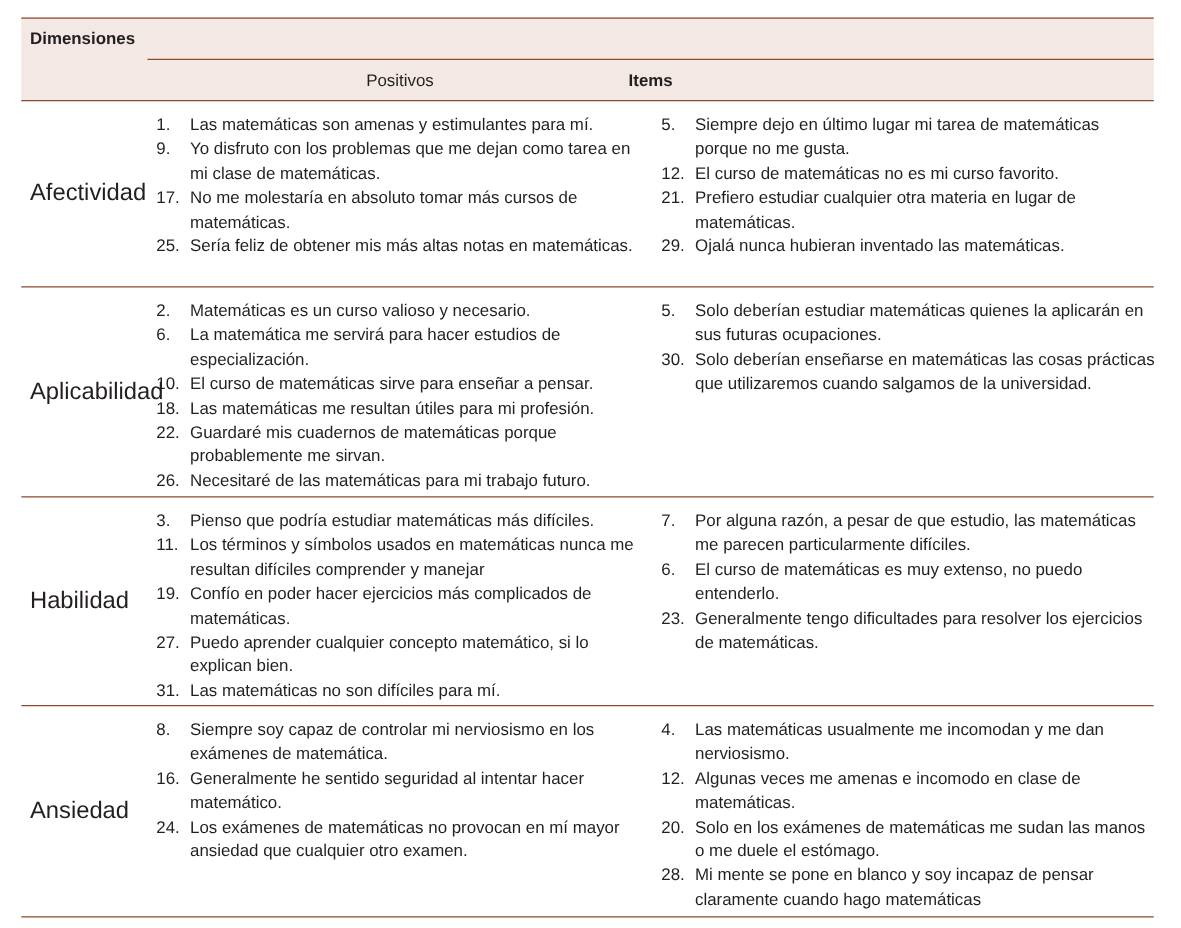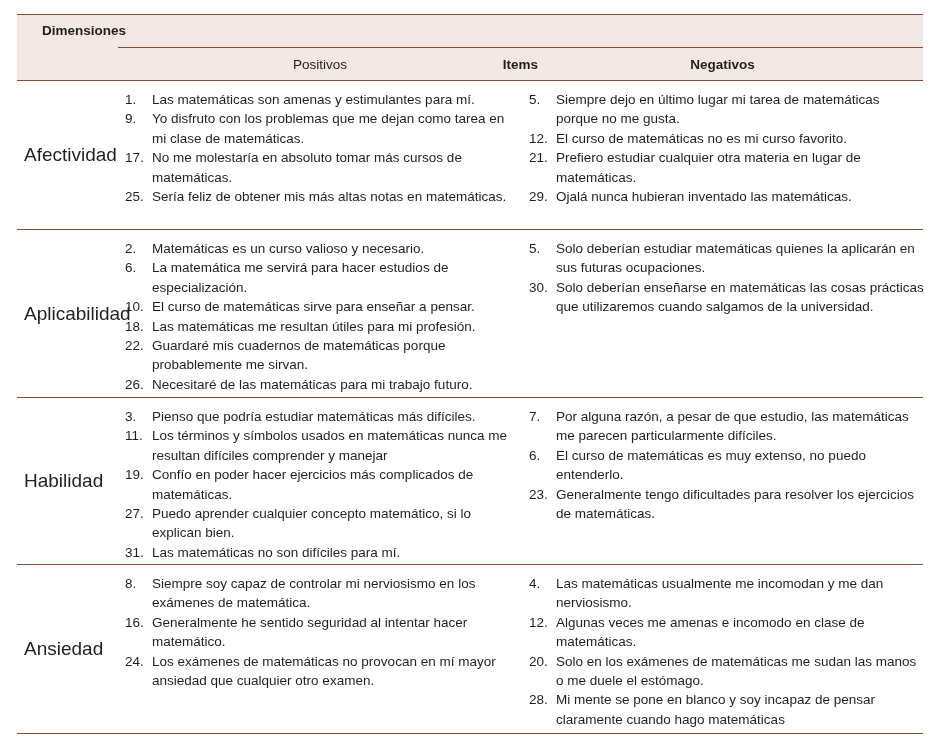--- a/index.html
+++ b/index.html
@@ -1,20 +1,20 @@
 <!DOCTYPE html>
 <html><head>
 <meta charset="utf-8">
 <style>
   html, body { margin: 0; padding: 0; background: #ffffff; }
   body { width: 945px; height: 742px; position: relative; overflow: hidden;
          font-family: "Liberation Sans", "DejaVu Sans", sans-serif; color: #231f20; }
   .tbl { position: absolute; left: 17px; top: 14px; width: 906px; }
   .hdr { background: #f3e8e3; border-top: 1.5px solid #8a4b30; border-bottom: 1.5px solid #8a4b30; position: relative; height: 65px; }
-  .hdr .dim { position: absolute; left: 7px; top: 8px; font-weight: bold; font-size: 13.5px; margin-left: 18px; }
+  .hdr .dim { position: absolute; left: 7px; top: 8px; font-weight: bold; font-size: 13.5px; }
   .hdr .items { position: absolute; left: 101px; right: 0; top: 8px; text-align: center; font-weight: bold; font-size: 13.5px; margin-top: 34px; }
   .hdr .midline { position: absolute; left: 101px; right: 0; top: 32px; border-top: 1.5px solid #8a4b30; }
   .hdr .pos { position: absolute; left: 101px; width: 404px; top: 42px; text-align: center; font-weight: normal; font-size: 13.5px; }
   .hdr .neg { position: absolute; left: 505px; right: 0; top: 42px; text-align: center; font-weight: bold; font-size: 13.5px; }
   .row { position: relative; border-bottom: 1.5px solid #8a4b30; }
   .row .dimcell { position: absolute; left: 7px; top: 0; bottom: 0; display: flex; align-items: center; font-size: 19px; }
   .col { position: absolute; top: 9px; }
   .col.p { left: 108px; width: 395px; }
   .col.n { left: 512px; width: 395px; }
   .item { display: flex; font-size: 13.5px; line-height: 19.4px; }
@@ -23,21 +23,20 @@
 </style>
 </head>
 <body>
 
 <div class="tbl">
   <div class="hdr">
     <div class="dim">Dimensiones</div>
     <div class="items">Items</div>
     <div class="midline"></div>
     <div class="pos">Positivos</div>
-    <div class="neg">Negativos</div>
   </div>
 
   <div class="row" style="height:148px">
     <div class="dimcell">Afectividad</div>
     <div class="col p">
         <div class="item">
           <span class="num">1.</span>
           <span class="txt">Las matemáticas son amenas y estimulantes para mí.</span>
         </div>
         <div class="item">

